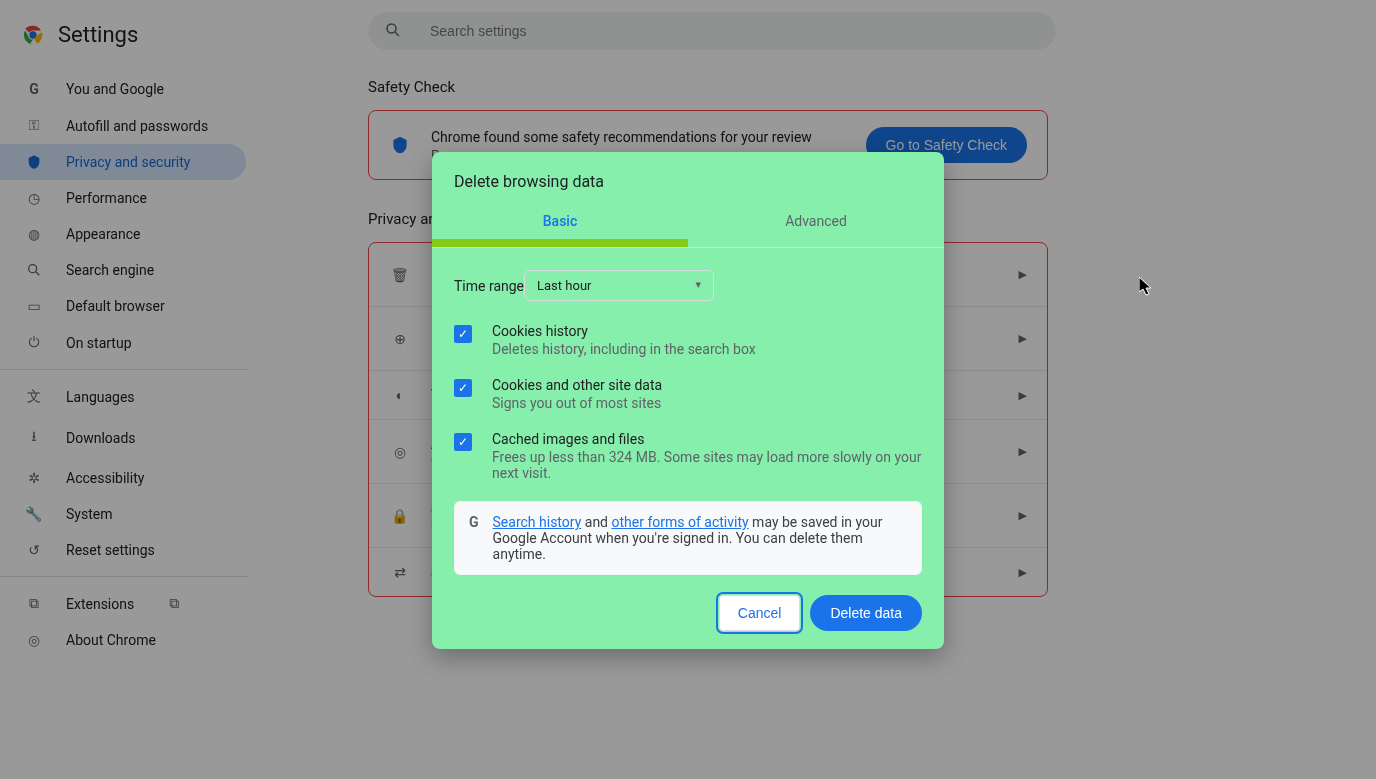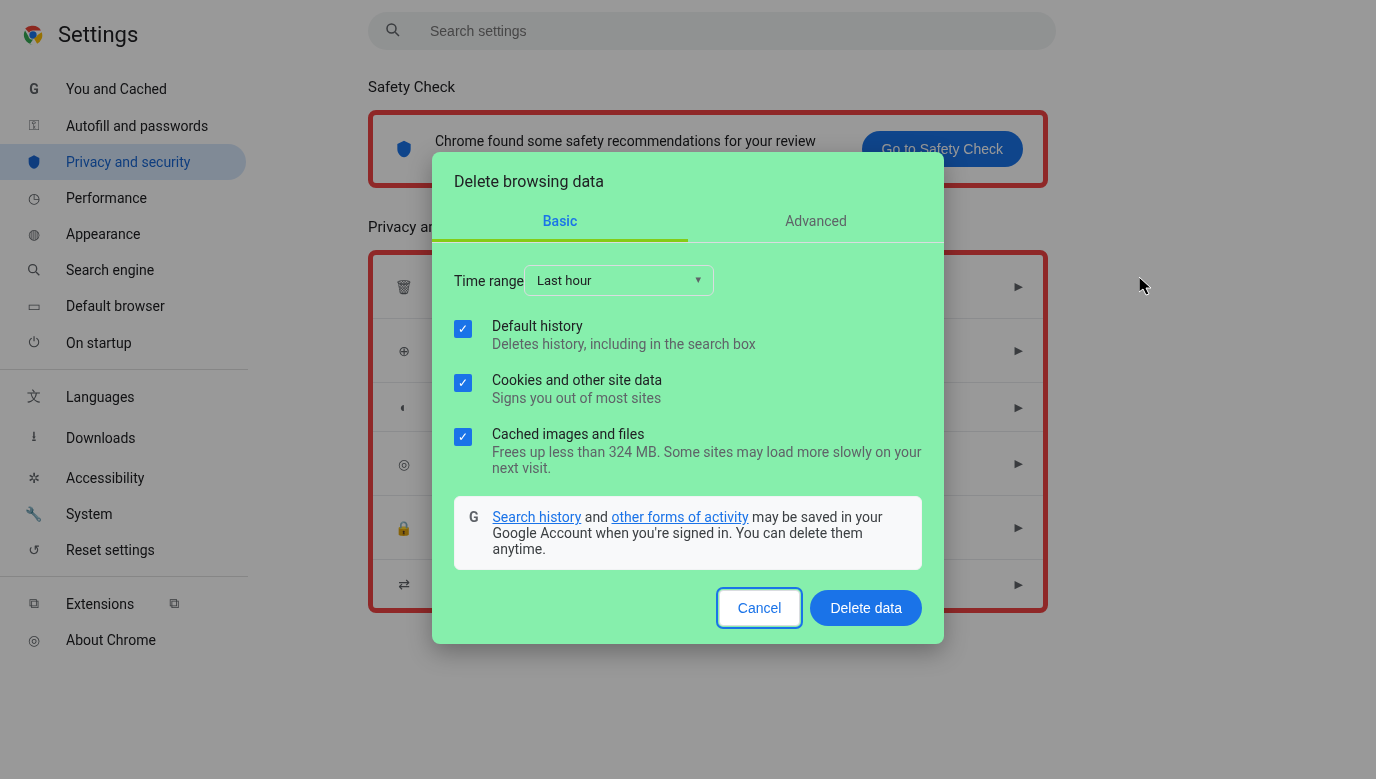--- a/index.html
+++ b/index.html
@@ -46,21 +46,21 @@
   padding: 0 16px; gap: 28px;
   color: #5f6368;
 }
 .search-box input {
   border: none; background: transparent; outline: none;
   font-size: 14px; width: 100%; color: #202124;
 }
 .content { margin-left: 112px; width: 680px; }
 .section-title { font-size: 15px; color: #202124; margin-bottom: 14px; }
 .card {
-  border: 5px solid #ef4444; border-radius: 8px;
+  border: 1px solid #ef4444; border-radius: 8px;
   background: #fff;
 }
 .safety-row {
   display: flex; align-items: center; padding: 16px 20px; gap: 20px;
 }
 .safety-text { flex: 1; font-size: 14px; color: #202124; }
 .safety-text .sub { color: #5f6368; font-size: 13px; margin-top: 2px; }
 .primary-btn {
   background: #1a73e8; color: #fff; border: none;
   padding: 10px 20px; border-radius: 18px; font-size: 14px; cursor: pointer;
@@ -85,21 +85,21 @@
 
 .dialog {
   width: 512px; background: #86efac; border-radius: 8px;
   margin-top: 152px;
   box-shadow: 0 8px 24px rgba(0,0,0,0.3);
   padding-bottom: 18px;
 }
 .dialog-title { font-size: 16px; padding: 20px 22px 12px 22px; }
 .tabs { display: flex; border-bottom: 1px solid #dadce0; }
 .tab { flex: 1; text-align: center; padding: 10px 0; font-size: 14px; cursor: pointer; color: #5f6368; }
-.tab.active { color: #1a73e8; border-bottom: 3px solid #84cc16; font-weight: 500; }
+.tab.active { color: #1a73e8; border-bottom: 8px solid #84cc16; font-weight: 500; }
 
 .dialog-body { padding: 10px 22px 0 22px; }
 .time-row { display: flex; align-items: center; gap: 0; padding: 12px 0; }
 .select {
   border: 1px solid #dadce0; border-radius: 6px; padding: 7px 36px 7px 12px;
   font-size: 13px; position: relative; min-width: 190px; cursor: pointer;
 }
 .select::after { content: "▾"; position: absolute; right: 12px; top: 7px; color: #5f6368; font-size: 11px; }
 
 .check-row { display: flex; gap: 20px; padding: 10px 0; align-items: flex-start; }
@@ -149,21 +149,21 @@
             <path d="M12 22a10 10 0 0 1-8.66-15l3.5 6.07A5 5 0 0 0 12 17l-3.5 5z" fill="#34a853"></path>
           </svg>
       </span>
       <span class="brand-title">Settings</span>
     </div>
 
     <div class="nav-item">
       <span class="nav-icon">
           <b>G</b>
         </span>
-      <span>You and Cached</span>
+      <span>You and Google</span>
     </div>
     <div class="nav-item">
       <span class="nav-icon">⚿</span>
       <span>Autofill and passwords</span>
     </div>
     <div class="nav-item active">
       <span class="nav-icon">
         <svg width="16" height="16" viewBox="0 0 24 24" fill="currentColor">
             <path d="M12 2l8 4v6c0 5-3.4 9.4-8 10-4.6-.6-8-5-8-10V6l8-4z"></path>
           </svg>
@@ -328,21 +328,21 @@
       <div class="time-row">
         <span>Time range</span>
         <div class="select">
           <span>Last hour</span>
         </div>
       </div>
 
       <div class="check-row">
         <span class="chk">✓</span>
         <div class="check-text">
-          <div class="t">Default history</div>
+          <div class="t">Cookies history</div>
           <div class="d">Deletes history, including in the search box</div>
         </div>
       </div>
       <div class="check-row">
         <span class="chk">✓</span>
         <div class="check-text">
           <div class="t">Cookies and other site data</div>
           <div class="d">Signs you out of most sites</div>
         </div>
       </div>

